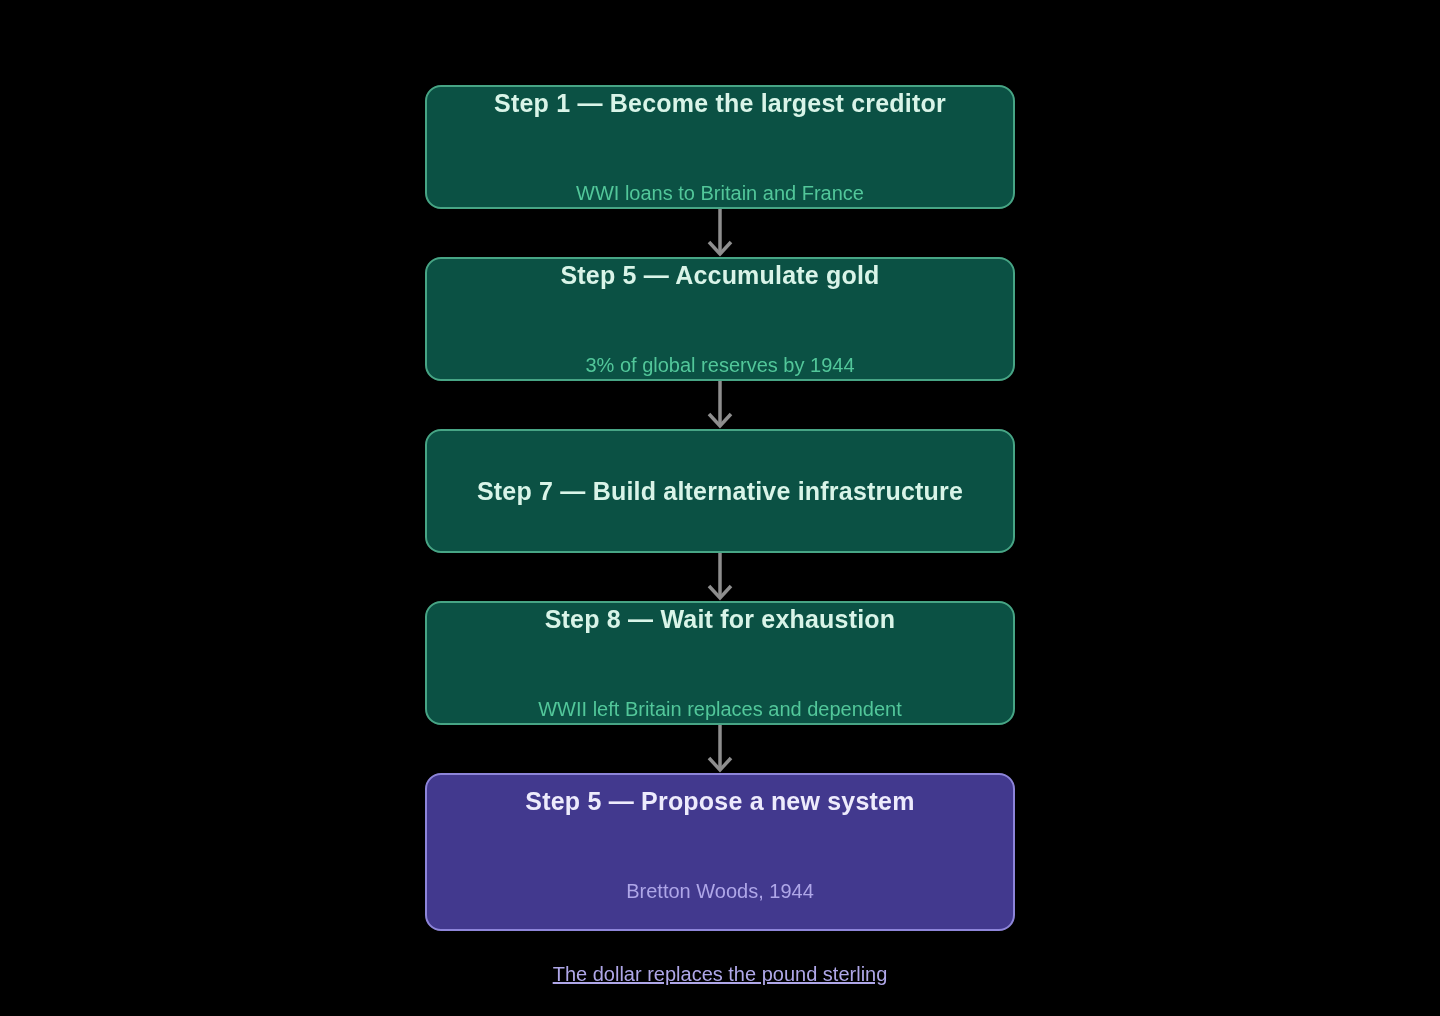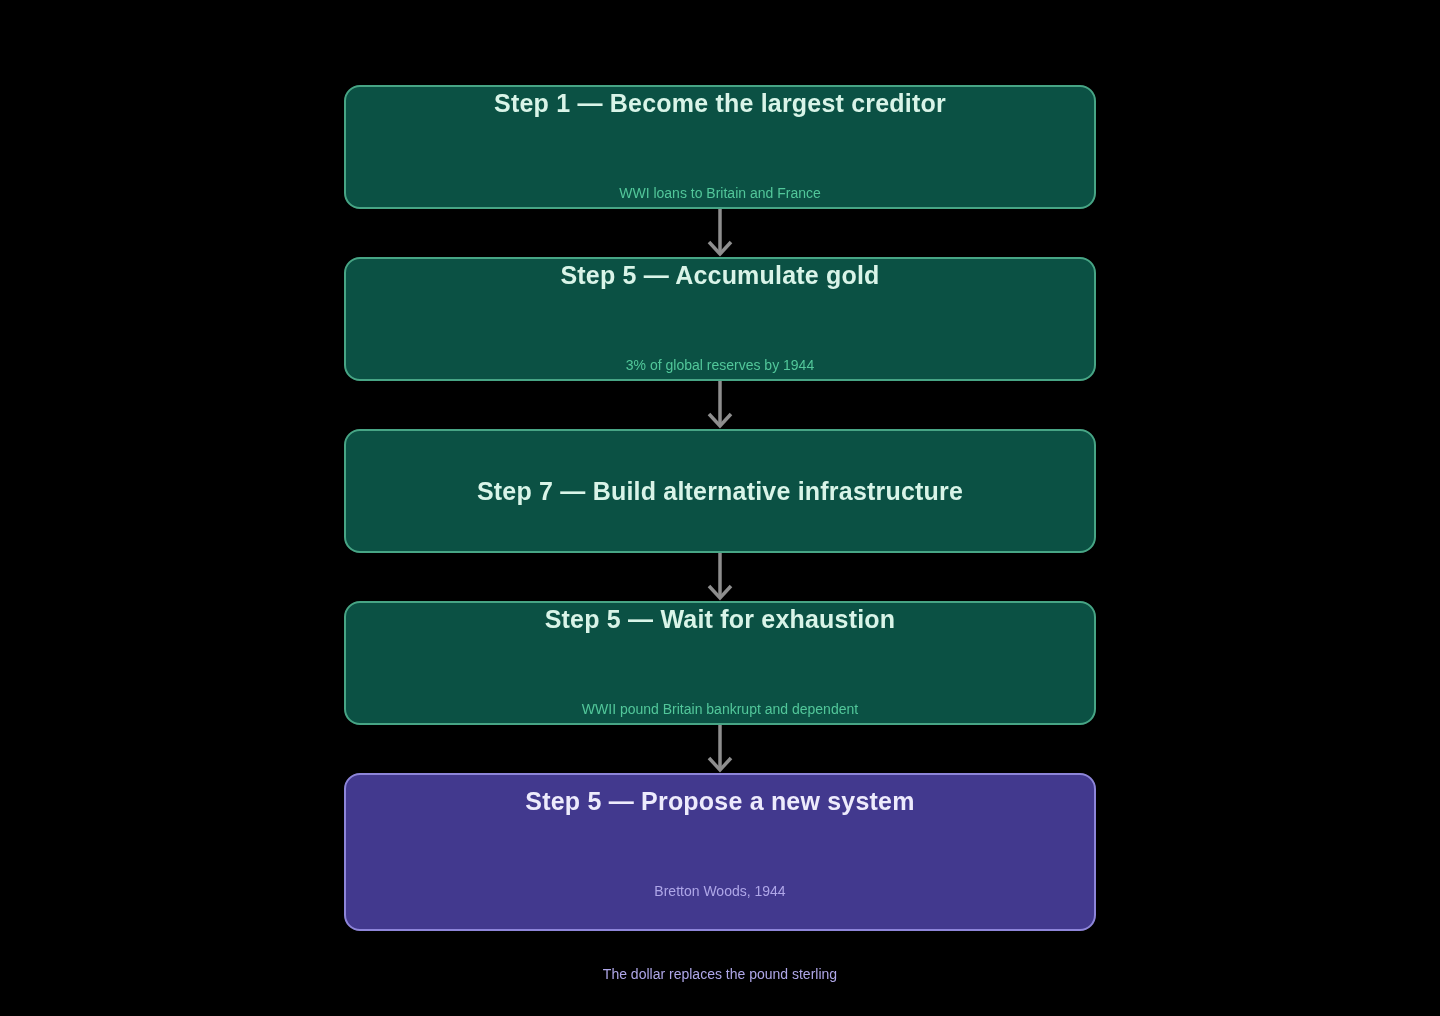--- a/index.html
+++ b/index.html
@@ -27,21 +27,21 @@
   }
   .flow{
     position:absolute;
     left:381px;top:85px;
     width:678px;
     display:flex;
     flex-direction:column;
     align-items:center;
   }
   .step{
-    width:752px;
+    width:590px;
     border-radius:16px;
     display:flex;
     flex-direction:column;
     justify-content:center;
     align-items:center;
     text-align:center;
     padding:10px 36px;
     gap:46px;
   }
   .step.green{
@@ -57,27 +57,28 @@
   }
   .step-title{
     font-size:25px;
     font-weight:600;
     letter-spacing:0.2px;
     line-height:32px;
   }
   .green .step-title{color:var(--green-title);}
   .purple .step-title{color:var(--purple-title);}
   .step-sub{
-    font-size:14px;
+    font-size:20px;
     font-weight:400;
     line-height:28px;
     margin-top:14px;
   }
   .step-sub + .step-sub{
     margin-top:9px;
+    text-decoration:underline;
   }
   .green .step-sub{color:var(--green-subtitle);}
   .purple .step-sub{color:var(--purple-subtitle);}
   .arrow{
     height:48px;
     width:40px;
     display:flex;
     align-items:center;
     justify-content:center;
   }
@@ -118,22 +119,22 @@
     </div>
 
     <div class="arrow">
       <svg width="40" height="48" viewBox="0 0 40 48" aria-hidden="true">
         <line x1="20" y1="0" x2="20" y2="44" stroke="var(--arrow)" stroke-width="3.5"></line>
         <polyline points="9,33 20,45 31,33" fill="none" stroke="var(--arrow)" stroke-width="3.5"></polyline>
       </svg>
     </div>
 
     <div class="step green">
-      <div class="step-title">Step 5 — Wait for exhaustion</div>
-      <div class="step-sub">WWII pound Britain bankrupt and dependent</div>
+      <div class="step-title">Step 8 — Wait for exhaustion</div>
+      <div class="step-sub">WWII left Britain replaces and dependent</div>
     </div>
 
     <div class="arrow">
       <svg width="40" height="48" viewBox="0 0 40 48" aria-hidden="true">
         <line x1="20" y1="0" x2="20" y2="44" stroke="var(--arrow)" stroke-width="3.5"></line>
         <polyline points="9,33 20,45 31,33" fill="none" stroke="var(--arrow)" stroke-width="3.5"></polyline>
       </svg>
     </div>
 
     <div class="step purple">

